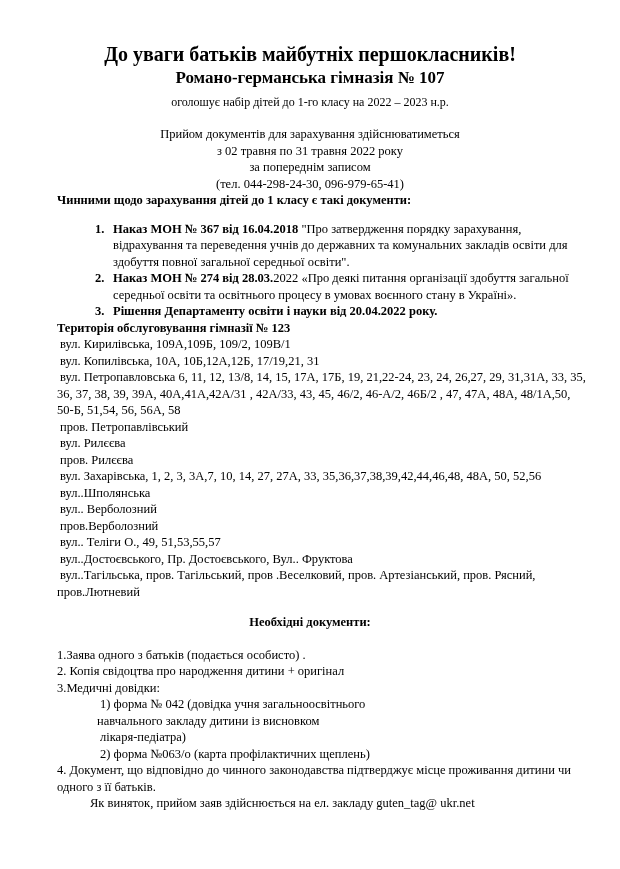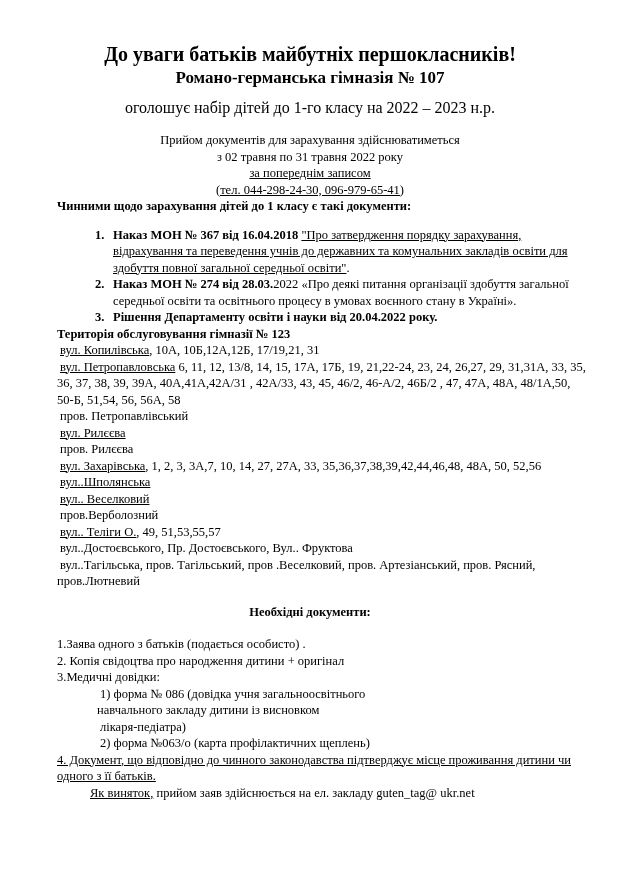--- a/index.html
+++ b/index.html
@@ -5,25 +5,25 @@
   html, body { margin: 0; padding: 0; background: #ffffff; }
   .page {
     width: 620px; height: 843px; box-sizing: border-box;
     padding: 42px 30px 0 57px;
     background: #ffffff; color: #000000;
     font-family: "Liberation Serif", "DejaVu Serif", serif;
     font-size: 12.5px; line-height: 16.5px;
     overflow: hidden;
   }
   .b { font-weight: bold; }
-  .u { text-decoration: underline; }
+  .u { }
   .ctr { text-align: center; margin-right: 27px; }
   .t1 { font-size: 20px;   line-height: 24px; font-weight: bold; }
   .t2 { font-size: 17px;   line-height: 22px; font-weight: bold; margin-top: 1px; }
-  .t3 { font-size: 16px; line-height: 22px; margin-top: 8px; }
+  .t3 { font-size: 12px; line-height: 22px; margin-top: 2px; }
   .intake { margin-top: 13px; }
   .orders { margin-top: 12px; }
   .order { padding-left: 56px; text-indent: -18px; }
   .order .num { display: inline-block; width: 18px; text-indent: 0; font-weight: bold; }
   .street { text-indent: 3px; }
   .req-heading { margin-top: 14px; margin-bottom: 16px; }
   .form-l1 { padding-left: 43px; }
   .form-l2 { padding-left: 40px; }
   .exception { padding-left: 33px; }
 </style>
@@ -53,41 +53,42 @@
       <span class="num">2.</span><span class="b">Наказ МОН № 274 від 28.03.</span><span class="u"></span><span>2022 «Про деякі питання організації здобуття загальної середньої освіти та освітнього процесу в умовах воєнного стану в Україні».</span>
     </div>
     <div class="order">
       <span class="num">3.</span><span class="b">Рішення Департаменту освіти і науки від 20.04.2022 року.</span><span class="u"></span><span></span>
     </div>
   </div>
 
   <div class="b">Територія обслуговування гімназії № 123</div>
 
   <div>
+    <div class="street"><span class="u">вул. Кирилівська</span><span>, 109А,109Б, 109/2, 109В/1</span></div>
     <div class="street"><span class="u">вул. Копилівська</span><span>, 10А, 10Б,12А,12Б, 17/19,21, 31</span></div>
     <div class="street"><span class="u">вул. Петропавловська</span><span> 6, 11, 12, 13/8, 14, 15, 17А, 17Б, 19, 21,22-24, 23, 24, 26,27, 29, 31,31А, 33, 35, 36, 37, 38, 39, 39А, 40А,41А,42А/31 , 42А/33, 43, 45, 46/2, 46-А/2, 46Б/2 , 47, 47А, 48А, 48/1А,50, 50-Б, 51,54, 56, 56А, 58</span></div>
     <div class="street"><span>пров. Петропавлівський</span><span></span></div>
     <div class="street"><span class="u">вул. Рилєєва</span><span></span></div>
     <div class="street"><span>пров. Рилєєва</span><span></span></div>
     <div class="street"><span class="u">вул. Захарівська</span><span>, 1, 2, 3, 3А,7, 10, 14, 27, 27А, 33, 35,36,37,38,39,42,44,46,48, 48А, 50, 52,56</span></div>
     <div class="street"><span class="u">вул..Шполянська</span><span></span></div>
-    <div class="street"><span class="u">вул.. Веселковий</span><span></span></div>
+    <div class="street"><span class="u">вул.. Верболозний</span><span></span></div>
     <div class="street"><span>пров.Верболозний</span><span></span></div>
     <div class="street"><span class="u">вул.. Теліги О.</span><span>, 49, 51,53,55,57</span></div>
     <div class="street"><span>вул..Достоєвського, Пр. Достоєвського, Вул.. Фруктова</span><span></span></div>
     <div class="street"><span>вул..Тагільська, пров. Тагільський, пров .Веселковий, пров. Артезіанський, пров. Рясний, пров.Лютневий</span><span></span></div>
   </div>
 
   <div class="b ctr req-heading">Необхідні документи:</div>
 
   <div>
     <div>1.Заява одного з батьків (подається особисто) .</div>
     <div>2. Копія свідоцтва про народження дитини + оригінал</div>
     <div>3.Медичні довідки:</div>
-    <div class="form-l1">1) форма № 086 (довідка учня загальноосвітнього</div>
+    <div class="form-l1">1) форма № 042 (довідка учня загальноосвітнього</div>
     <div class="form-l2">навчального закладу дитини із висновком</div>
     <div class="form-l1">лікаря-педіатра)</div>
     <div class="form-l1">2) форма №063/о (карта профілактичних щеплень)</div>
     <div class="u">4. Документ, що відповідно до чинного законодавства підтверджує місце проживання дитини чи одного з її батьків.</div>
     <div class="exception"><span class="u">Як виняток,</span><span> прийом заяв здійснюється на ел. закладу guten_tag@ ukr.net</span></div>
   </div>
 
 </div>
 
 </body></html>

